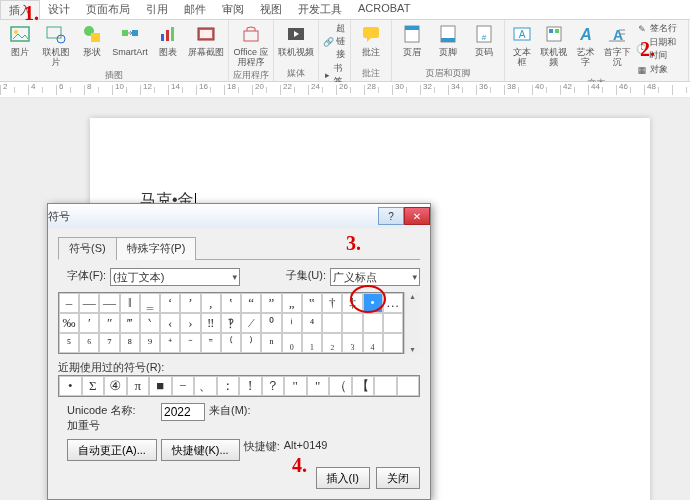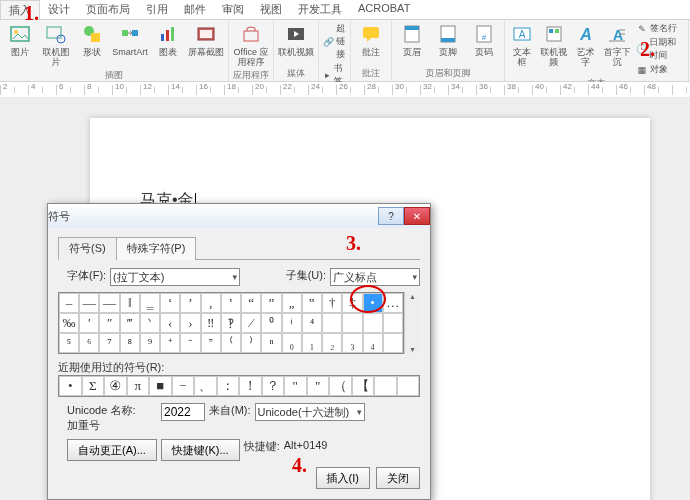--- a/index.html
+++ b/index.html
@@ -504,21 +504,20 @@
         <div class="cell"></div>
         <div class="cell"></div>
       </div>
     <div class="row" style="margin-top:4px">
       <div style="flex:0 0 90px">
         <div>Unicode 名称:</div>
         <div>加重号</div>
       </div>
       <input class="charcode-input" value="2022" style="">
       <span>来自(M):</span>
-      <div class="combo small" style="flex:0 0 110px">Unicode(十六进制)</div>
     </div>
     <div class="row">
       <button class="btn">自动更正(A)...</button>
       <button class="btn">快捷键(K)...</button>
       <span>快捷键:</span>
       <span>Alt+0149</span>
     </div>
     <div class="dlg-footer">
       <button class="btn">插入(I)</button>
       <button class="btn">关闭</button>

